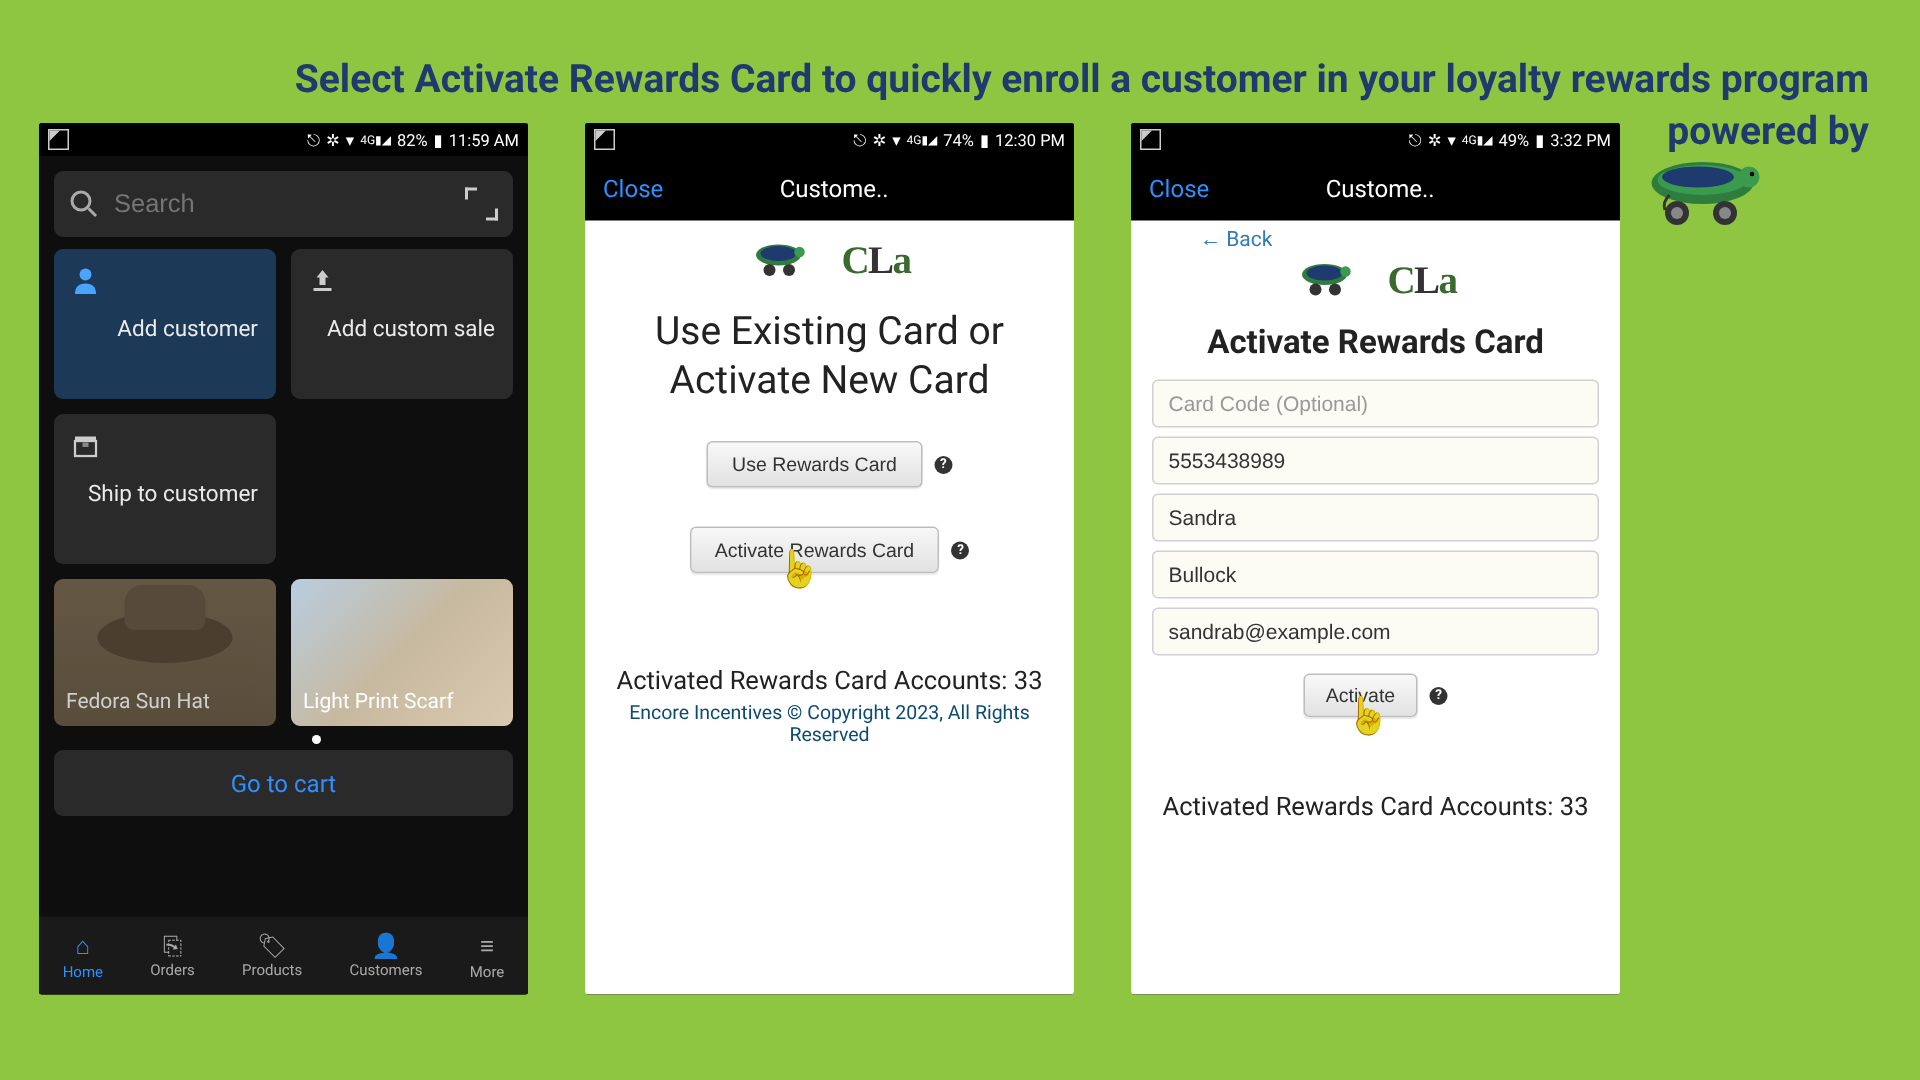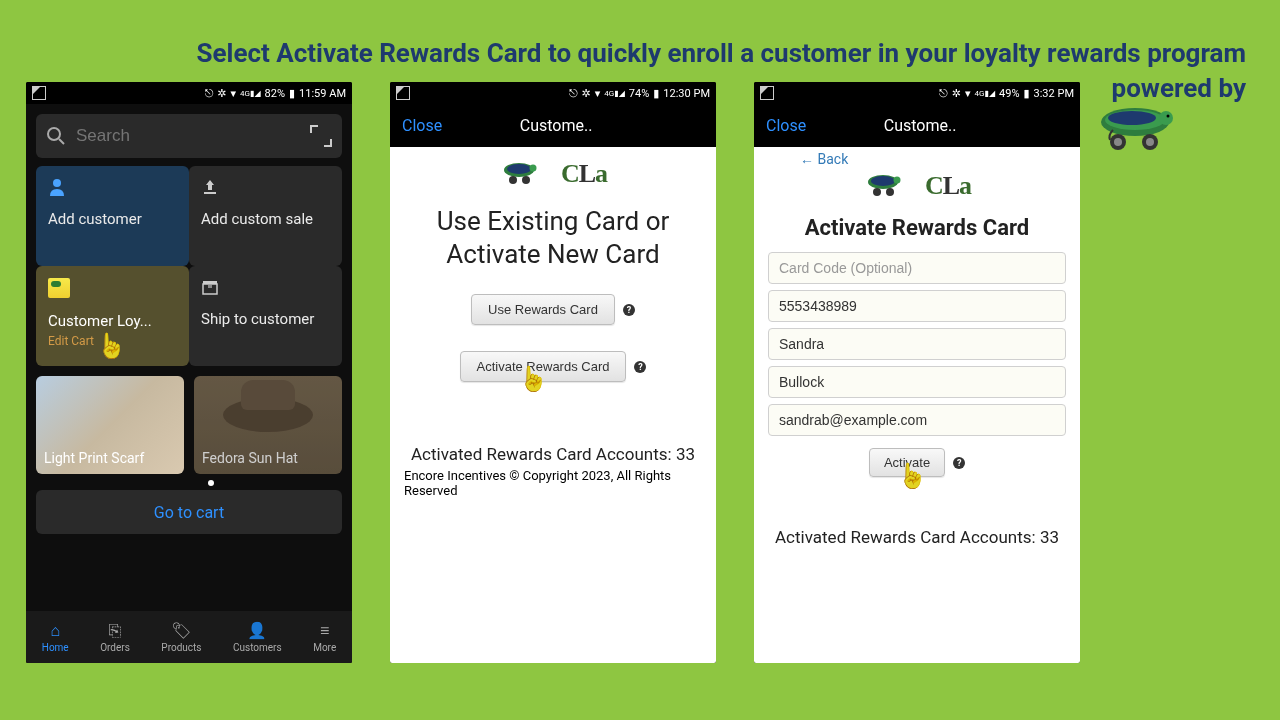--- a/index.html
+++ b/index.html
@@ -103,21 +103,23 @@
     content:'';
     position:absolute;
     border: 2px solid #ccc;
     width: 6px; height: 6px;
   }
   .scan-icon::before { left:0; top:0; border-right:none; border-bottom:none; }
   .scan-icon::after { right:0; bottom:0; border-left:none; border-top:none; }
   .tile-grid {
     display: grid;
     grid-template-columns: 1fr 1fr;
+    gap: 10px;
     padding: 0 10px;
+    text-align: right;
   }
   .tile {
     background: #2a2a2a;
     border-radius: 6px;
     padding: 12px 12px;
     height: 100px;
     display: flex;
     flex-direction: column;
     justify-content: flex-start;
     gap: 14px;
@@ -282,22 +284,23 @@
   }
   .form-field::placeholder { color: #999; }
   .accounts-line {
     font-size: 17px;
     color: #222;
     margin-top: 18px;
     text-align:center;
   }
   .copyright {
     font-size: 13px;
-    color: #000000;
+    color: #0c4a6e;
     margin-top: 4px;
+    text-align:center;
   }
   
   svg { display:block; }
   .app-icon-mini {
     width: 22px; height: 20px;
     background: linear-gradient(#f7e94a,#f0d030);
     border-radius: 2px;
     position: relative;
   }
   .app-icon-mini::after {
@@ -368,45 +371,39 @@
       </div>
       <div class="tile">
         <span class="tile-icon">
           <svg width="18" height="18" viewBox="0 0 18 18">
                 <path d="M9 2 L13 7 L11 7 L11 12 L7 12 L7 7 L5 7 Z" fill="#ccc"></path>
                 <rect x="3" y="14" width="12" height="2" fill="#ccc"></rect>
               </svg>
         </span>
         <span class="tile-label">Add custom sale</span>
       </div>
-      <div class="tile olive" style="position:relative;">
-        <span class="app-icon-mini"></span>
-        <span class="tile-label">Customer Loy...</span>
-        <span class="subtext">Edit Cart</span>
-        <span class="hand" style="left:60px; top:66px;"></span>
-      </div>
       <div class="tile">
         <span class="tile-icon">
           <svg width="18" height="18" viewBox="0 0 18 18">
                 <rect x="2" y="6" width="14" height="10" fill="none" stroke="#ccc" stroke-width="1.5"></rect>
                 <rect x="2" y="3" width="14" height="3" fill="#ccc"></rect>
                 <rect x="7" y="7" width="4" height="3" fill="#888"></rect>
               </svg>
         </span>
         <span class="tile-label">Ship to customer</span>
       </div>
     </div>
     <div class="prod-row">
-      <div class="product scarf">
-        <span>Light Print Scarf</span>
-      </div>
       <div class="product hat">
         <div class="hat-shape"></div>
         <span style="z-index:2;">Fedora Sun Hat</span>
 
+      </div>
+      <div class="product scarf">
+        <span>Light Print Scarf</span>
       </div>
       <span class="page-dot"></span>
     </div>
     <div class="cart-btn">
       <span>Go to cart</span>
     </div>
     <div class="bottom-nav">
       <div class="nav-item active">
             <span class="nav-icon">⌂</span>
             <span>Home</span>

